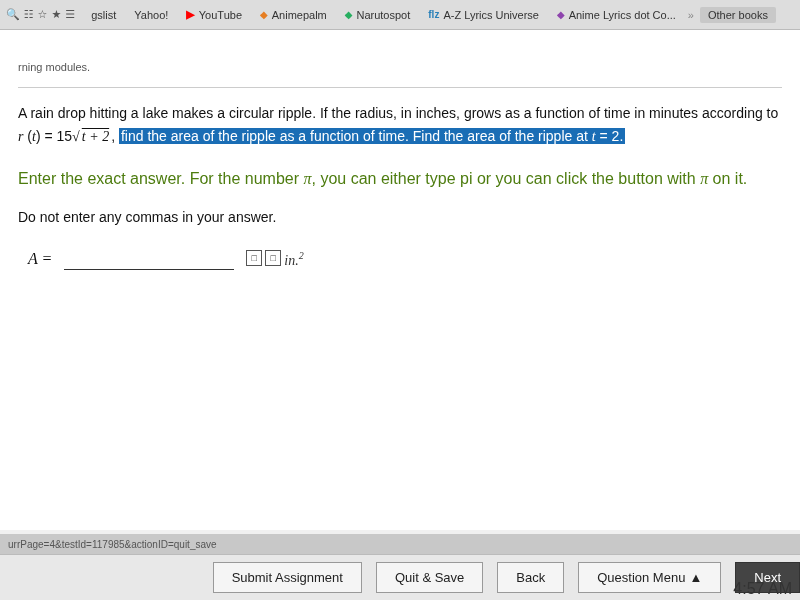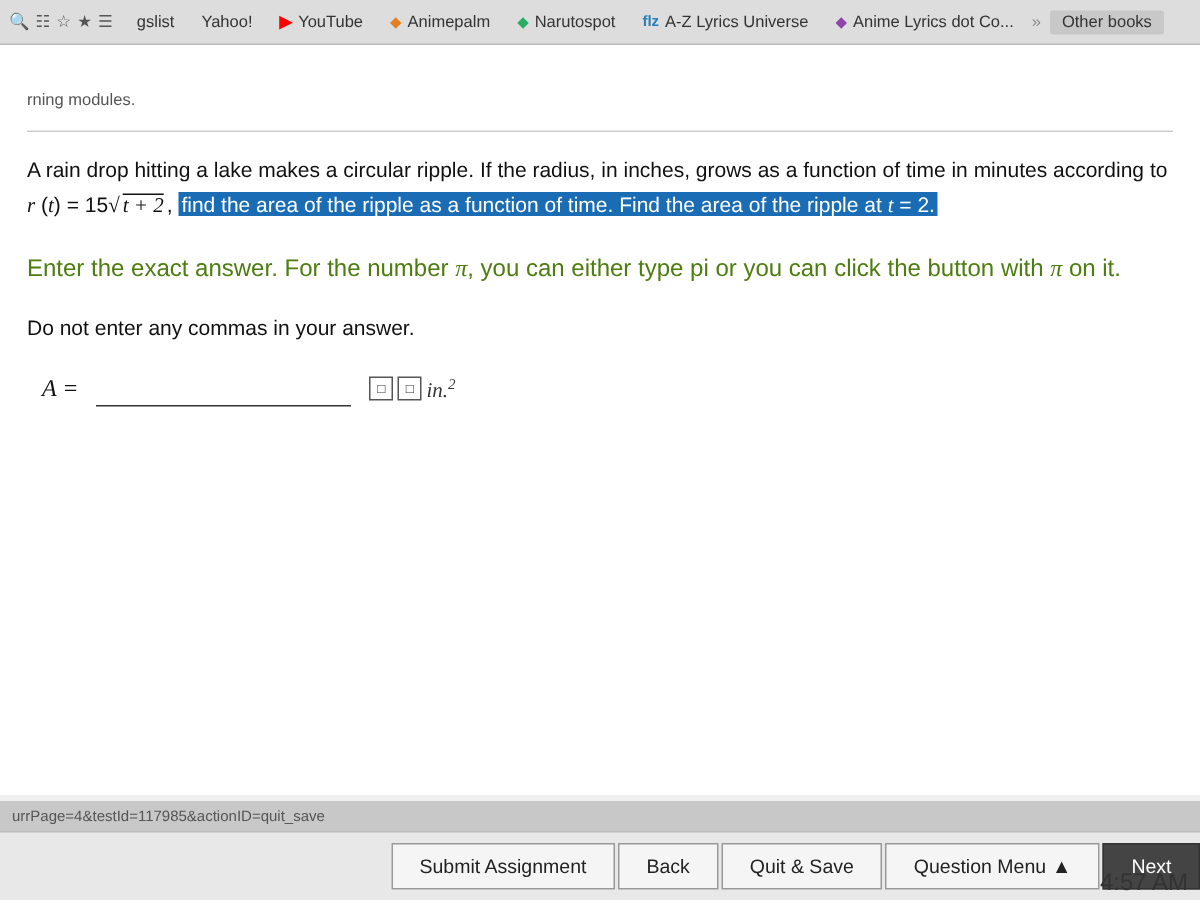--- a/index.html
+++ b/index.html
@@ -203,21 +203,21 @@
 
     .bottom-left {
       padding-left: 8px;
       font-size: 10px;
       color: #555;
     }
 
     .bottom-buttons {
       display: flex;
       align-items: center;
-      gap: 0;
+      gap: 12px;
     }
 
     .btn {
       padding: 7px 18px;
       font-size: 13px;
       cursor: pointer;
       border: 1px solid #999;
       background: #f5f5f5;
       color: #222;
     }
@@ -343,22 +343,22 @@
 
 <div class="url-bar" style="position:absolute; bottom:46px; left:0; right:0;">
   <span>urrPage=4&amp;testId=117985&amp;actionID=quit_save</span>
 </div>
 
 <div class="bottom-bar">
   <div class="bottom-left"></div>
 
   <div class="bottom-buttons">
     <button class="btn btn-submit">Submit Assignment</button>
+    <button class="btn btn-quit">Quit &amp; Save</button>
     <button class="btn btn-back">Back</button>
-    <button class="btn btn-quit">Quit &amp; Save</button>
     <button class="btn btn-qmenu">
       <span>Question Menu</span>
       <span>▲</span>
     </button>
     <button class="btn btn-next">Next</button>
   </div>
 
   <span class="bottom-time">4:57 AM</span>
 </div>
 

